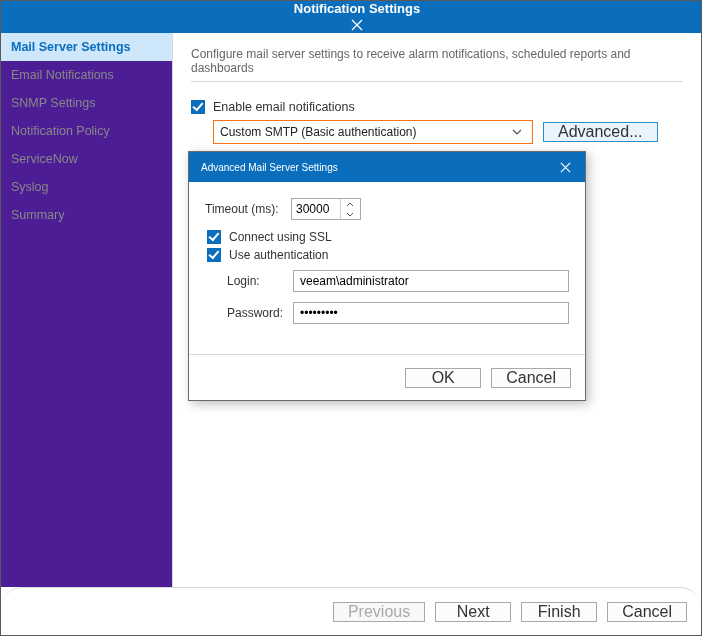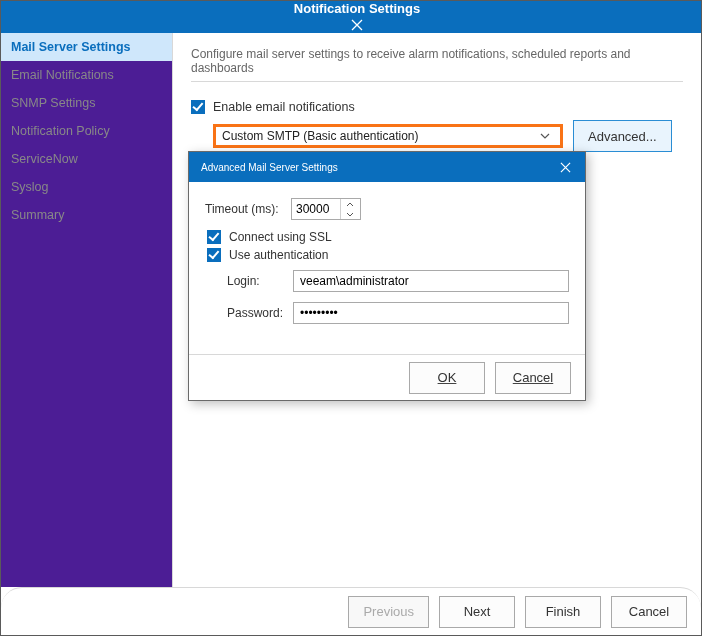--- a/index.html
+++ b/index.html
@@ -89,39 +89,39 @@
     width: 4px; height: 8px;
     border: solid #fff;
     border-width: 0 2px 2px 0;
     transform: rotate(40deg) translate(-1px,-1px);
   }
   .enable-row { margin-bottom: 6px; }
   .enable-row .lbl { font-size: 12.5px; color:#333; }
 
   .smtp-row { padding-left: 22px; display:flex; align-items:center; gap:10px; }
   .select {
-    height: 24px; width: 350px;
-    border: 3px solid #f97316;
+    height: 24px; width: 320px;
+    border: 1px solid #f97316;
     display: flex; align-items: center;
     padding: 0 6px;
     background: #fff;
     position: relative;
   }
   .select .sel-text { flex:1; color:#222; }
   .select .chev {
     width: 18px; display:flex; justify-content:center;
   }
   .btn {
-    height: 32px;
+    height: 20px;
     border: 1px solid #a9a9a9;
     background: #fcfcfc;
     padding: 0 14px;
     display: inline-flex; align-items:center; justify-content:center;
     cursor: pointer;
-    font-size: 13px;
+    font-size: 16px;
     color: #333;
     min-width: 76px;
   }
   .btn.highlight { border: 1px solid #2a8dd4; background:#e9f4fd; }
   .btn.disabled { color:#aaa; background:#f8f8f8; cursor: default; }
 
   
   .footer {
     height: 48px;
     border-top: 1px solid #d8d8d8;
@@ -193,21 +193,21 @@
     flex:1; height:22px;
     border:1px solid #a9a9a9;
     padding: 0 6px; font-size:12px;
     outline:none;
   }
 
   .modal .m-foot {
     border-top: 1px solid #d8d8d8;
     height: 46px;
     display:flex; align-items:center; justify-content:flex-end;
-    gap: 10px; padding: 0 14px; text-decoration: underline;
+    gap: 10px; padding: 0 14px;
   }
 </style>
 </head>
 <body>
 
 <div class="window">
 
   <div class="titlebar">
     <span>Notification Settings</span>
     <span class="spacer"></span>

